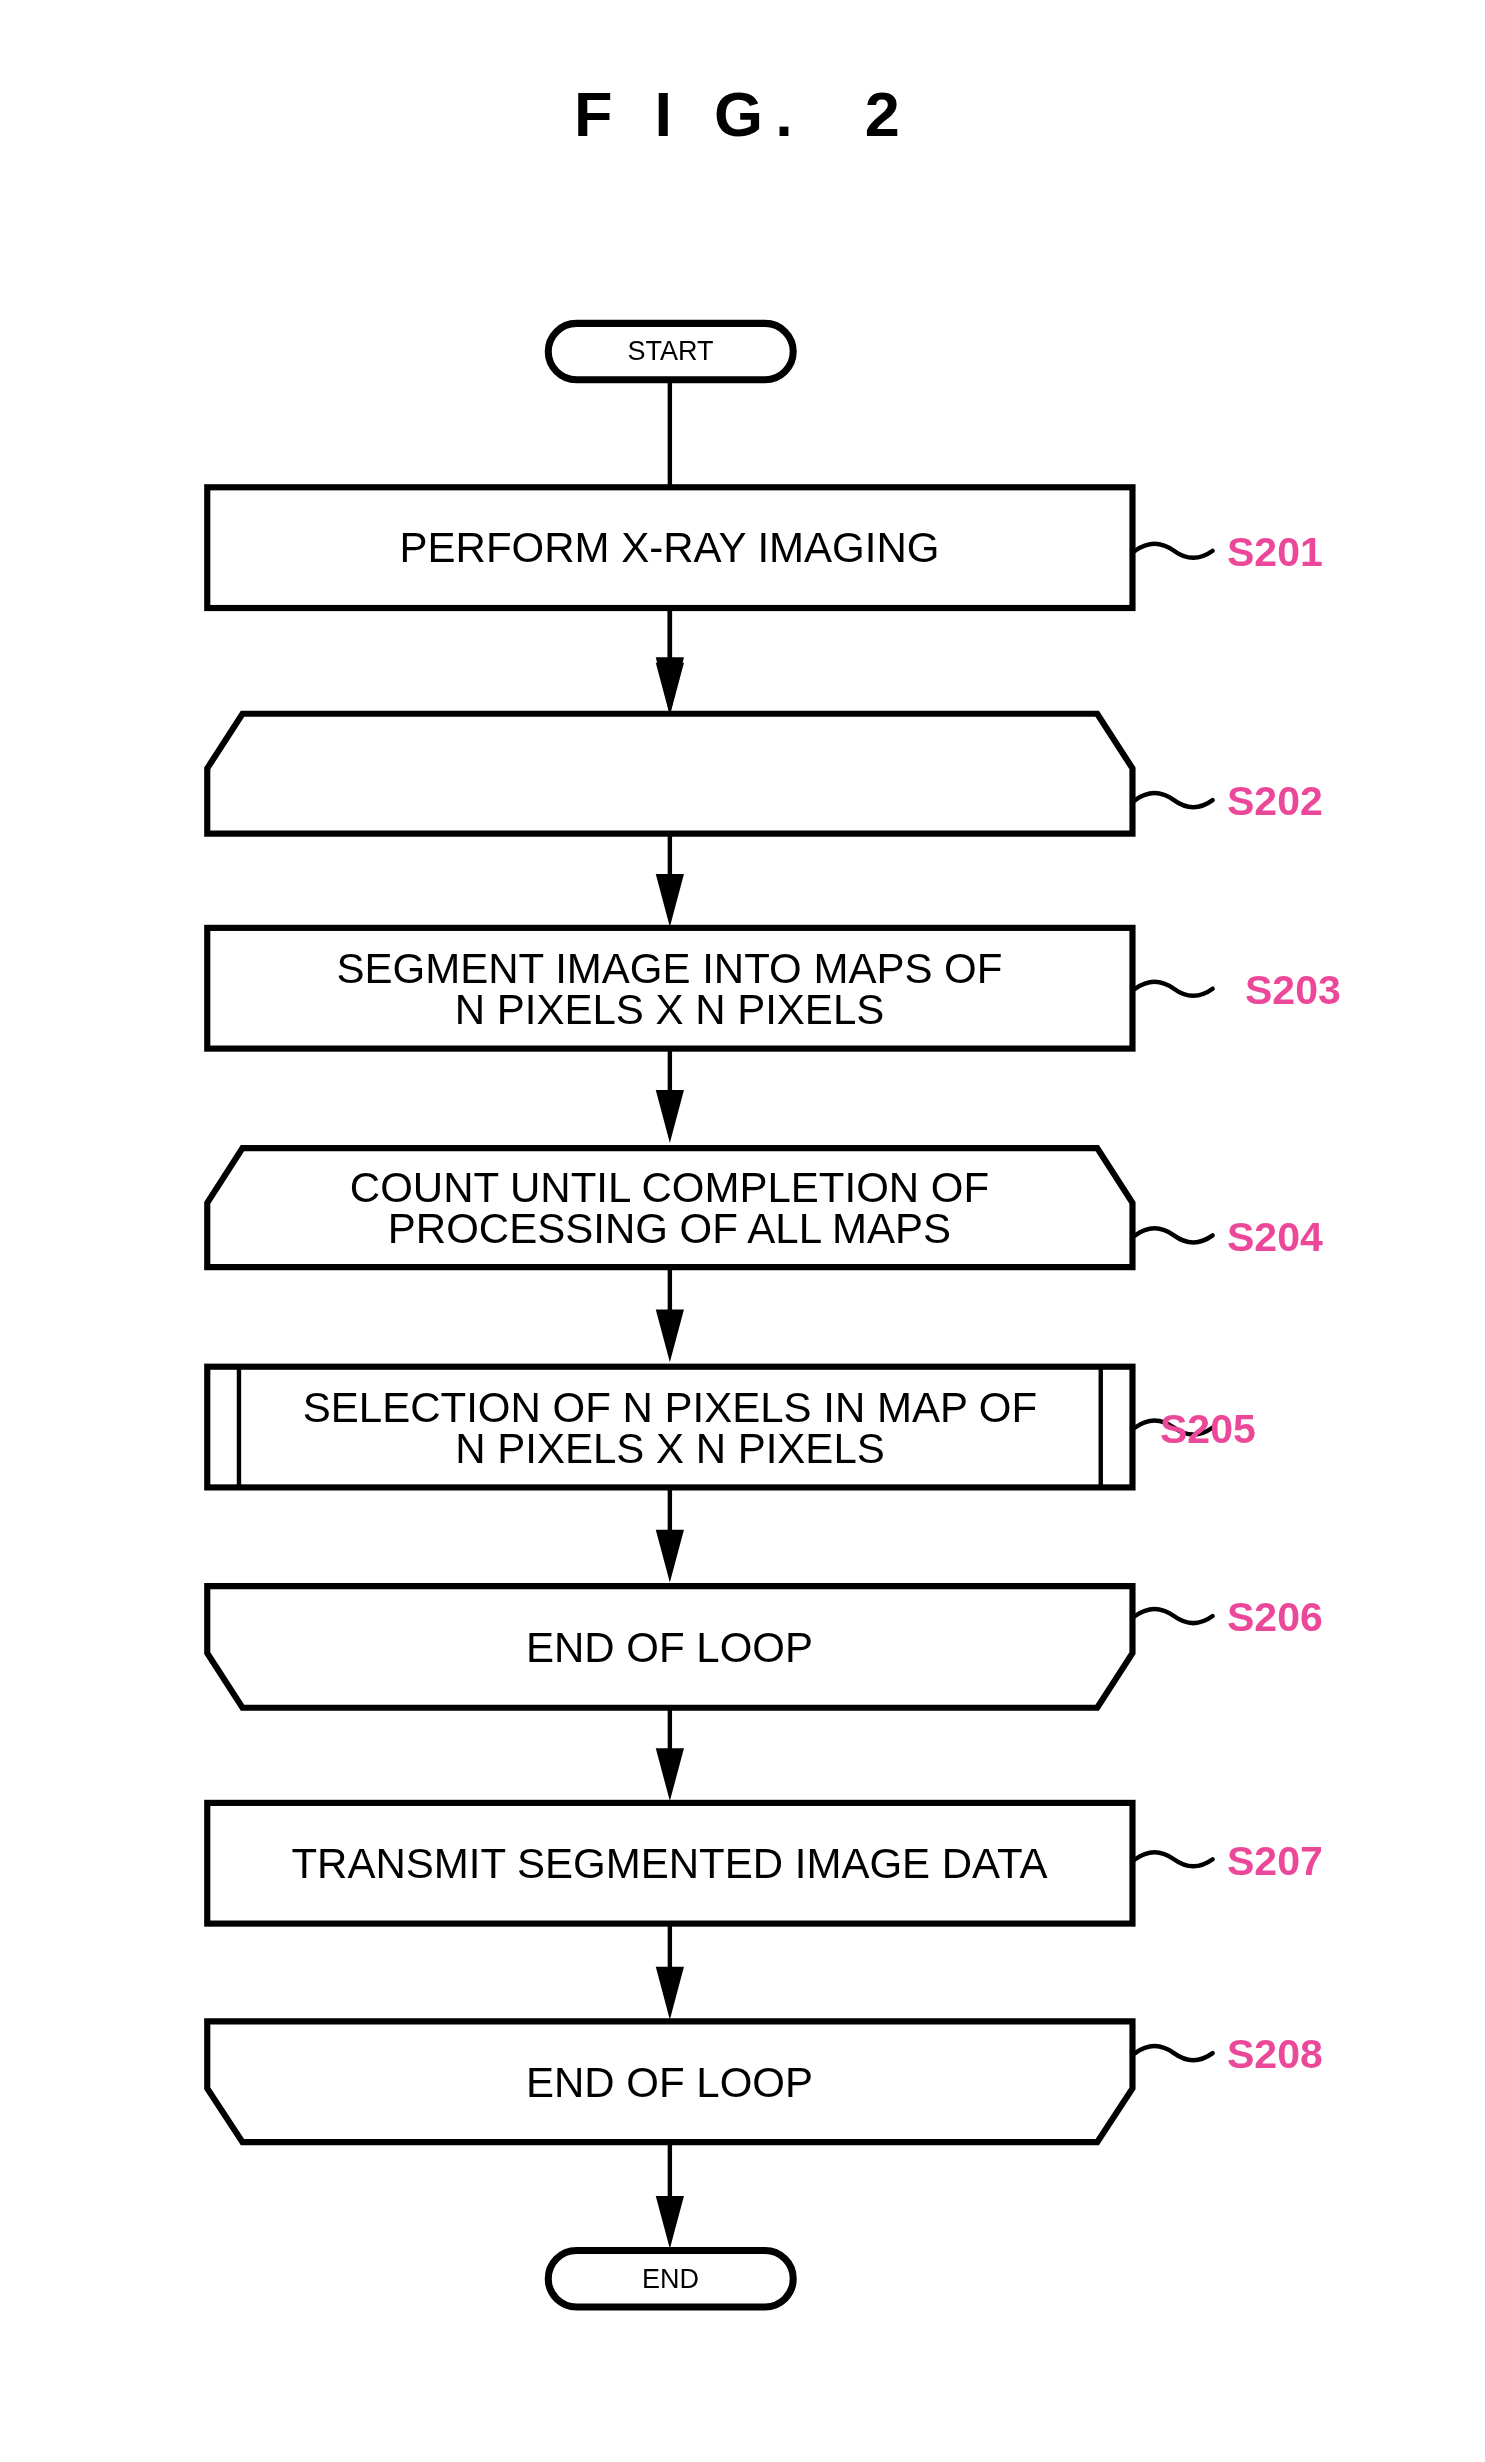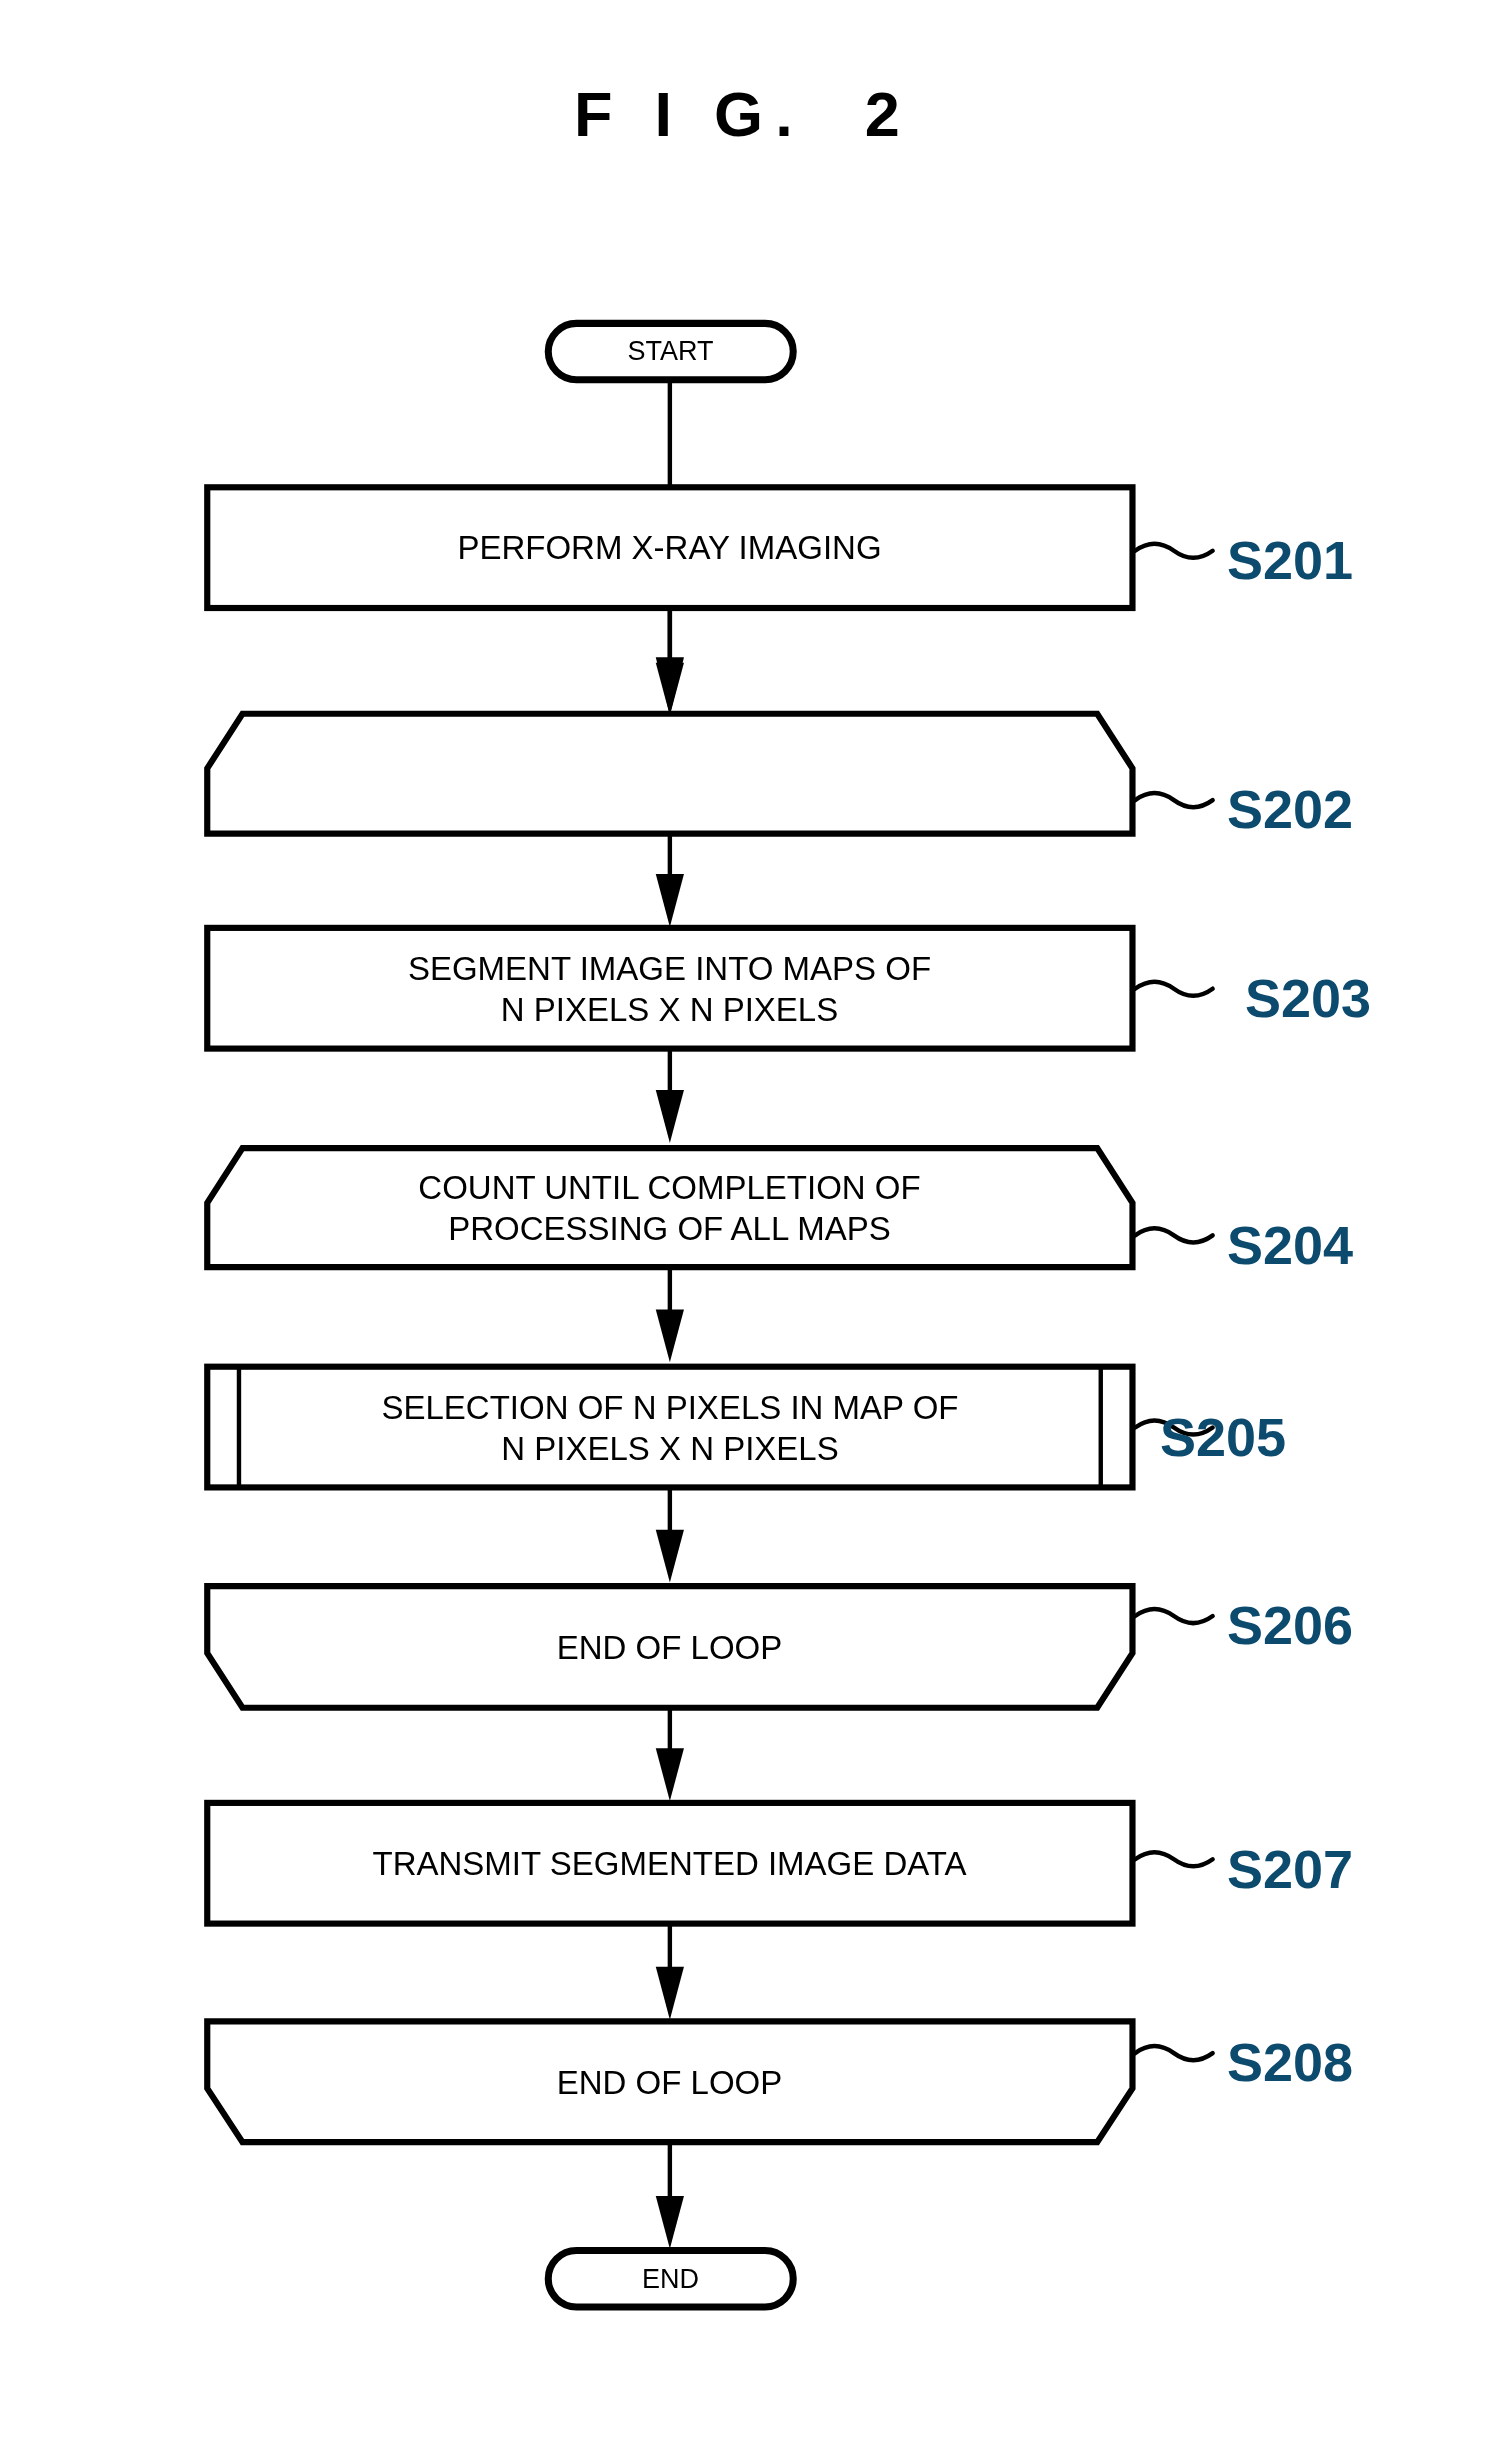--- a/index.html
+++ b/index.html
@@ -71,39 +71,39 @@
     stroke: #000000;
     stroke-width: 5;
     fill: none;
     stroke-linecap: round;
   }
 
   
   .node-text {
     position: absolute;
     text-align: center;
-    font-size: 33px;
+    font-size: 42px;
     line-height: 41px;
     font-family: "Liberation Sans", "DejaVu Sans", sans-serif;
     color: #000000;
     white-space: pre-line;
     display: flex;
     flex-direction: column;
     align-items: center;
     justify-content: center;
   }
   .terminal-text {
     font-size: 27px;
   }
   .step-label {
     position: absolute;
-    font-size: 54px;
+    font-size: 41px;
     font-weight: bold;
     font-family: "Liberation Sans", "DejaVu Sans", sans-serif;
-    color: #0c4a6e;
+    color: #ec4899;
     white-space: nowrap;
   }
 </style>
 </head>
 <body>
 
 <div id="figure-root">
 
   <div class="fig-title">F I G.  2</div>
 

